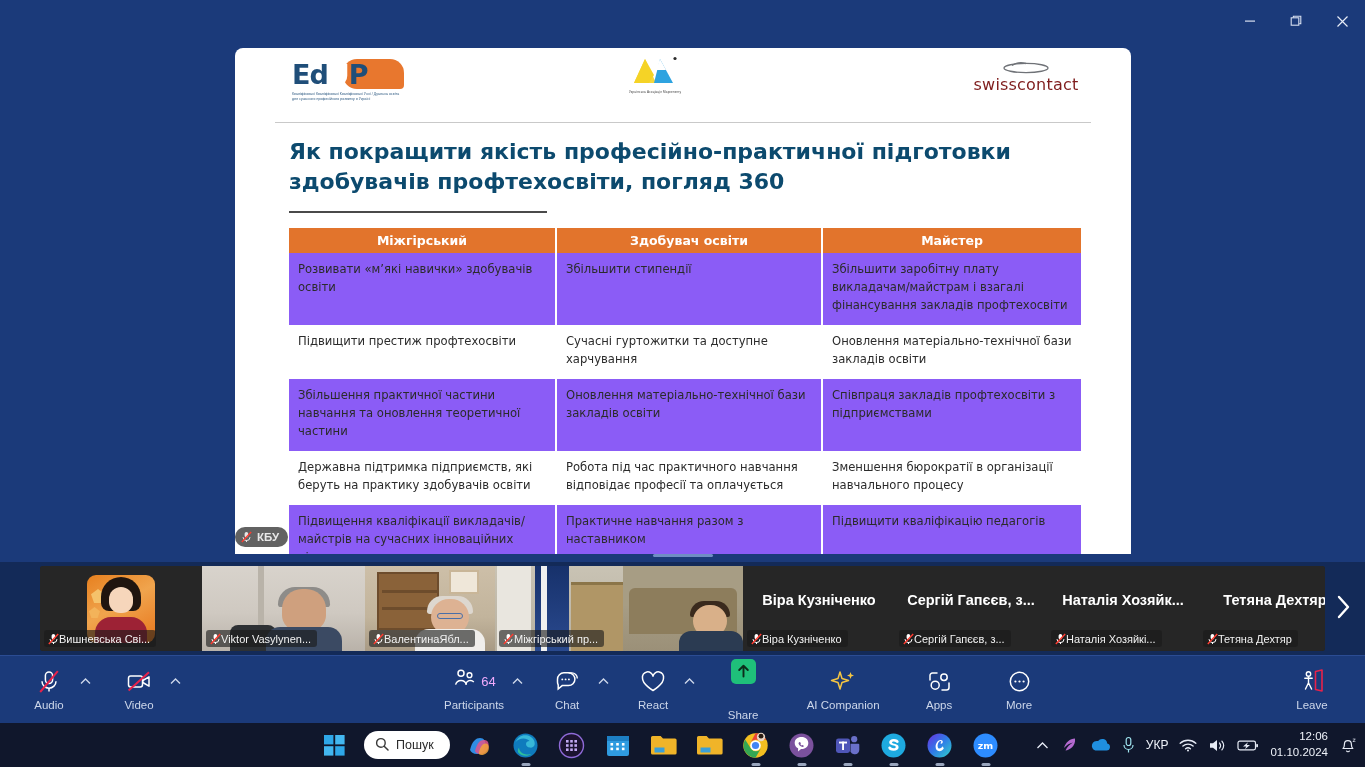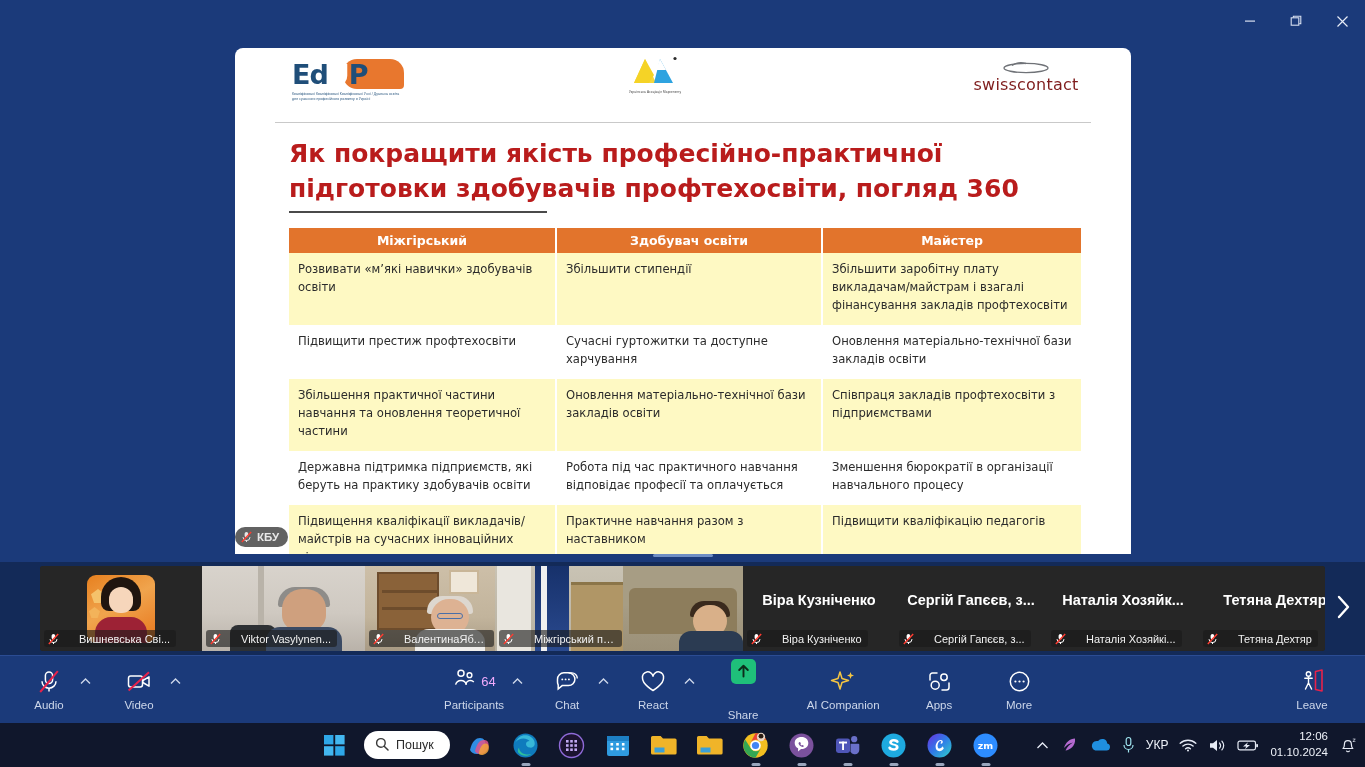--- a/index.html
+++ b/index.html
@@ -61,22 +61,22 @@
     font-family: "DejaVu Sans", sans-serif;
     font-size: 16px; color: #7f1d1d; letter-spacing: .2px; line-height: 1;
   }
   .slide-rule {
     position: absolute; left: 40px; right: 40px; top: 74px;
     border-top: 1px solid #c9c9c9;
   }
   .slide-title {
     position: absolute; left: 54px; top: 89px; width: 790px;
     font-family: "DejaVu Sans", sans-serif;
-    font-weight: 700; font-size: 25px; line-height: 1.38;
-    color: #b91c1c;
+    font-weight: 700; font-size: 22px; line-height: 1.38;
+    color: #0c4a6e;
   }
   .title-underline {
     position: absolute; left: 54px; top: 163px; width: 258px;
     border-top: 2px solid #4a4a4a;
   }
 
   
   .tbl {
     position: absolute; left: 54px; top: 180px; width: 792px;
     border-collapse: collapse; table-layout: fixed;
@@ -89,21 +89,21 @@
     border-right: 2px solid #ffffff;
   }
   .tbl th:last-child { border-right: none; }
   .tbl td {
     font-family: "DejaVu Sans", sans-serif;
     font-size: 11.6px; line-height: 1.55; color: #2b2b2b;
     padding: 8px 9px 10px 9px; vertical-align: top;
     border-right: 2px solid #ffffff;
   }
   .tbl td:last-child { border-right: none; }
-  .tbl tr.shade td { background: #fef9c3; }
+  .tbl tr.shade td { background: #8b5cf6; }
   .tbl tr.plain td { background: #ffffff; }
   .tbl col.c1 { width: 267px; }
   .tbl col.c2 { width: 266px; }
   .tbl col.c3 { width: 259px; }
 
   
   .slide-badge {
     position: absolute; left: 0px; top: 479px;
     background: rgba(38,38,38,0.72); color: #e8e8e8;
     border-radius: 14px; height: 20px; padding: 0 9px 0 6px;
@@ -125,21 +125,21 @@
   .strip-inner {
     position: absolute; left: 40px; top: 4px; width: 1285px; height: 85px;
     background: #262626; border-radius: 3px; overflow: hidden;
     display: flex;
   }
   .tile { position: relative; height: 85px; overflow: hidden; flex: 0 0 auto; }
   .tile .nm {
     position: absolute; left: 4px; bottom: 4px;
     background: rgba(26,26,26,0.62); color: #f2f2f2;
     border-radius: 3px; height: 17px; padding: 0 6px 0 4px;
-    display: flex; align-items: center; gap: 20px;
+    display: flex; align-items: center; gap: 0;
     font-size: 11px; white-space: nowrap; max-width: 96%;
     overflow: hidden;
   }
   .tile .nm span { overflow: hidden; text-overflow: ellipsis; }
   .tile.avatar-tile { width: 162px; background: #262626; }
   .tile.avatar-tile .av {
     position: absolute; left: 47px; top: 9px; width: 68px; height: 68px;
     border-radius: 9px; overflow: hidden;
     background: linear-gradient(150deg,#e7801f 0%,#f0a44d 45%,#e8751b 100%);
   }

